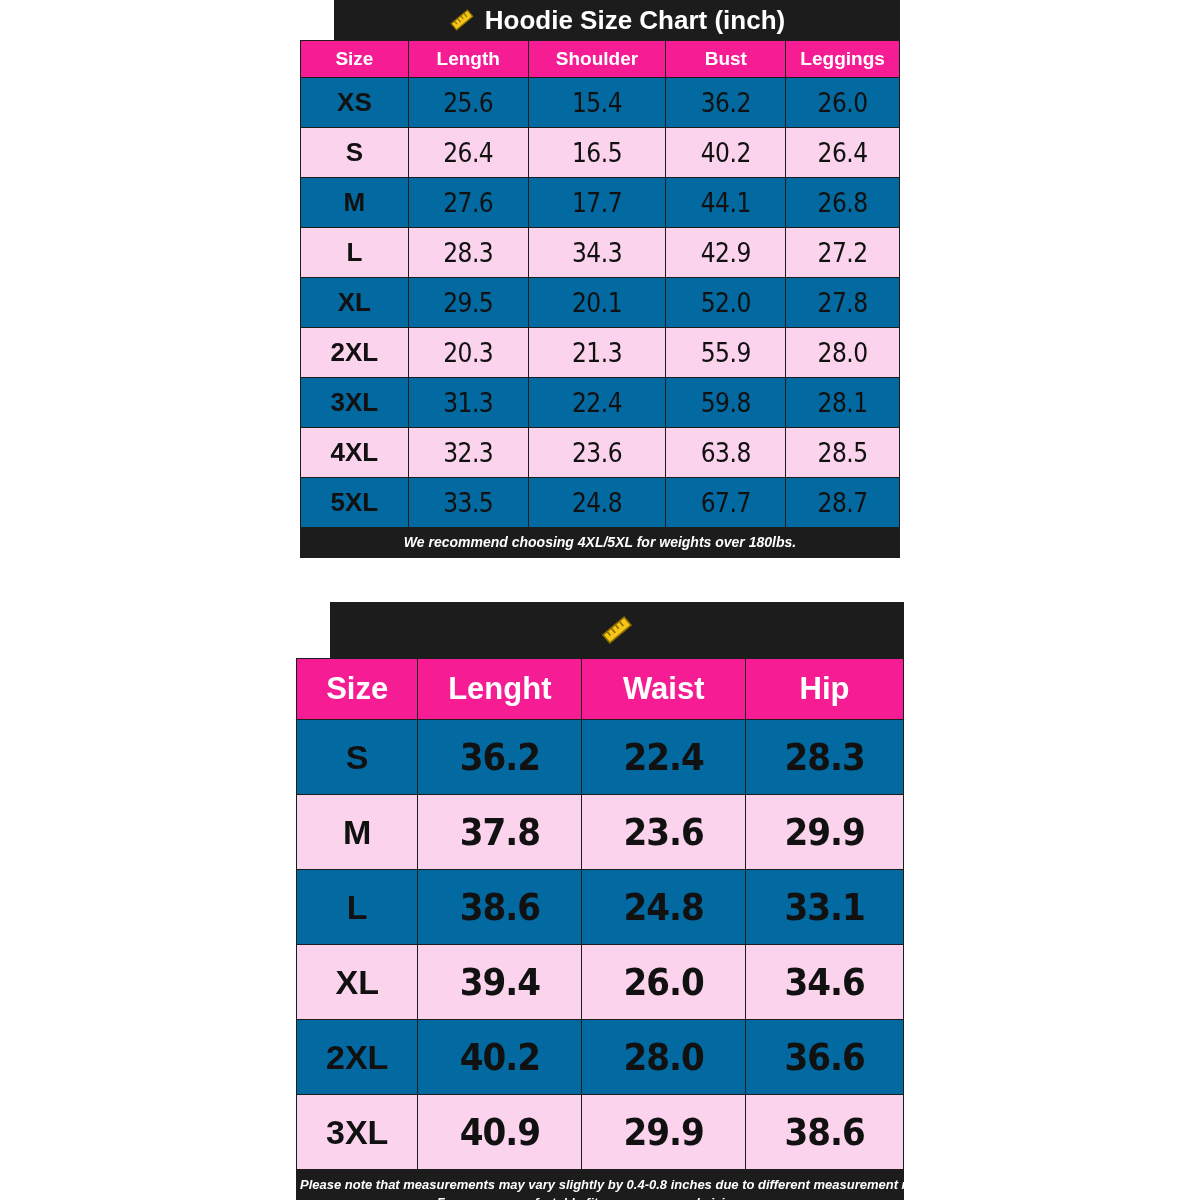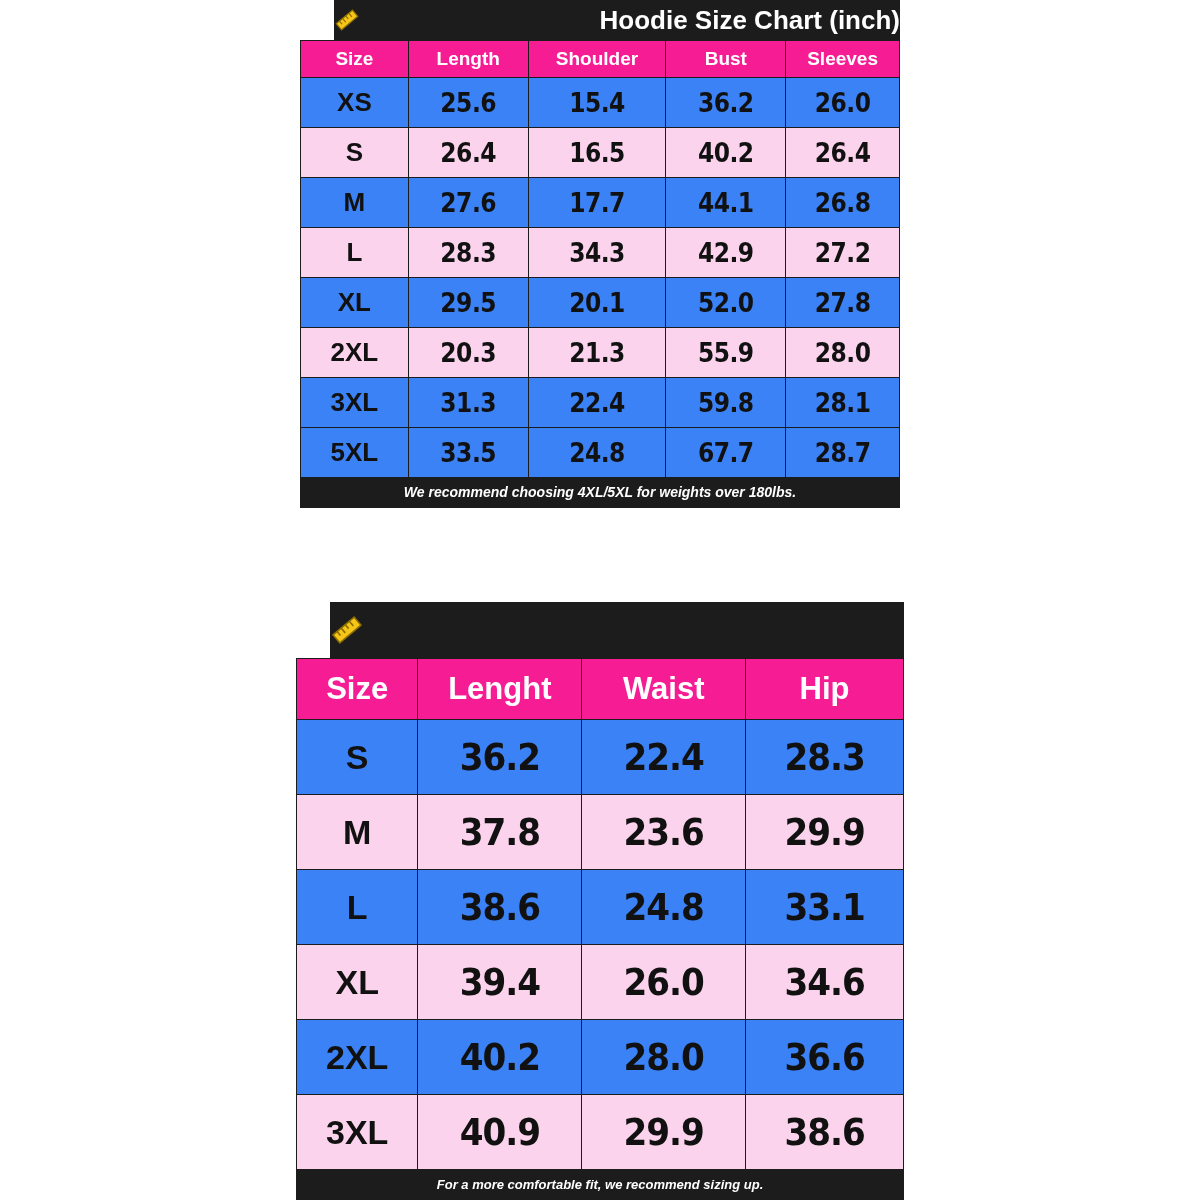--- a/index.html
+++ b/index.html
@@ -32,21 +32,21 @@
     left: 296px;
     top: 602px;
     width: 608px;
   }
 
   .title-bar {
     background: #1c1c1c;
     color: #ffffff;
     display: flex;
     align-items: center;
-    justify-content: space-between;
+    justify-content: center;
     gap: 10px;
     box-sizing: border-box;
     margin-left: 34px;
   }
   .title-hoodie {
     height: 40px;
     font-size: 26px;
     font-weight: bold;
   }
   .title-leggings {
@@ -85,21 +85,21 @@
     font-size: 26px;
     padding: 0;
   }
   .chart-hoodie td.size-cell {
     font-weight: bold;
     font-size: 25px;
     font-family: "Liberation Sans", sans-serif;
   }
   .chart-hoodie td.val-cell {
     font-family: "DejaVu Sans Condensed", "Liberation Sans", sans-serif;
-    font-weight: bold;
+    font-weight: normal;
     font-size: 27px;
     letter-spacing: -0.5px;
   }
 
   
   .chart-leggings table.size-table th {
     background: #f61d94;
     color: #ffffff;
     font-size: 31px;
     font-weight: bold;
@@ -114,21 +114,21 @@
     font-weight: bold;
     font-size: 34px;
   }
   .chart-leggings td.val-cell {
     font-family: "DejaVu Sans Condensed", "Liberation Sans", sans-serif;
     font-weight: bold;
     font-size: 38px;
     letter-spacing: -1px;
   }
 
-  tr.row-white td { background: #3b82f6; }
+  tr.row-white td { background: #0369a1; }
   tr.row-pink td { background: #fbd3ec; }
 
   .note-bar {
     background: #1c1c1c;
     color: #ffffff;
     font-style: italic;
     font-weight: bold;
     text-align: center;
     box-sizing: border-box;
   }
@@ -173,21 +173,21 @@
           <col style="width:23%">
           <col style="width:20%">
           <col style="width:19%">
       </colgroup>
       <thead>
         <tr>
           <th>Size</th>
           <th>Length</th>
           <th>Shoulder</th>
           <th>Bust</th>
-          <th>Sleeves</th>
+          <th>Leggings</th>
         </tr>
       </thead>
       <tbody>
         <tr class="row-white">
           <td class="size-cell">XS</td>
           <td class="val-cell">25.6</td>
           <td class="val-cell">15.4</td>
           <td class="val-cell">36.2</td>
           <td class="val-cell">26.0</td>
         </tr>
@@ -225,20 +225,27 @@
           <td class="val-cell">21.3</td>
           <td class="val-cell">55.9</td>
           <td class="val-cell">28.0</td>
         </tr>
         <tr class="row-white">
           <td class="size-cell">3XL</td>
           <td class="val-cell">31.3</td>
           <td class="val-cell">22.4</td>
           <td class="val-cell">59.8</td>
           <td class="val-cell">28.1</td>
+        </tr>
+        <tr class="row-pink">
+          <td class="size-cell">4XL</td>
+          <td class="val-cell">32.3</td>
+          <td class="val-cell">23.6</td>
+          <td class="val-cell">63.8</td>
+          <td class="val-cell">28.5</td>
         </tr>
         <tr class="row-white">
           <td class="size-cell">5XL</td>
           <td class="val-cell">33.5</td>
           <td class="val-cell">24.8</td>
           <td class="val-cell">67.7</td>
           <td class="val-cell">28.7</td>
         </tr>
       </tbody>
     </table>
@@ -313,17 +320,18 @@
         <tr class="row-pink">
           <td class="size-cell">3XL</td>
           <td class="val-cell">40.9</td>
           <td class="val-cell">29.9</td>
           <td class="val-cell">38.6</td>
         </tr>
       </tbody>
     </table>
 
     <div class="note-bar note-leggings">
+      <div>Please note that measurements may vary slightly by 0.4-0.8 inches due to different measurement methods.</div>
       <div>For a more comfortable fit, we recommend sizing up.</div>
     </div>
   </div>
 
 </div>
 
 </body></html>

